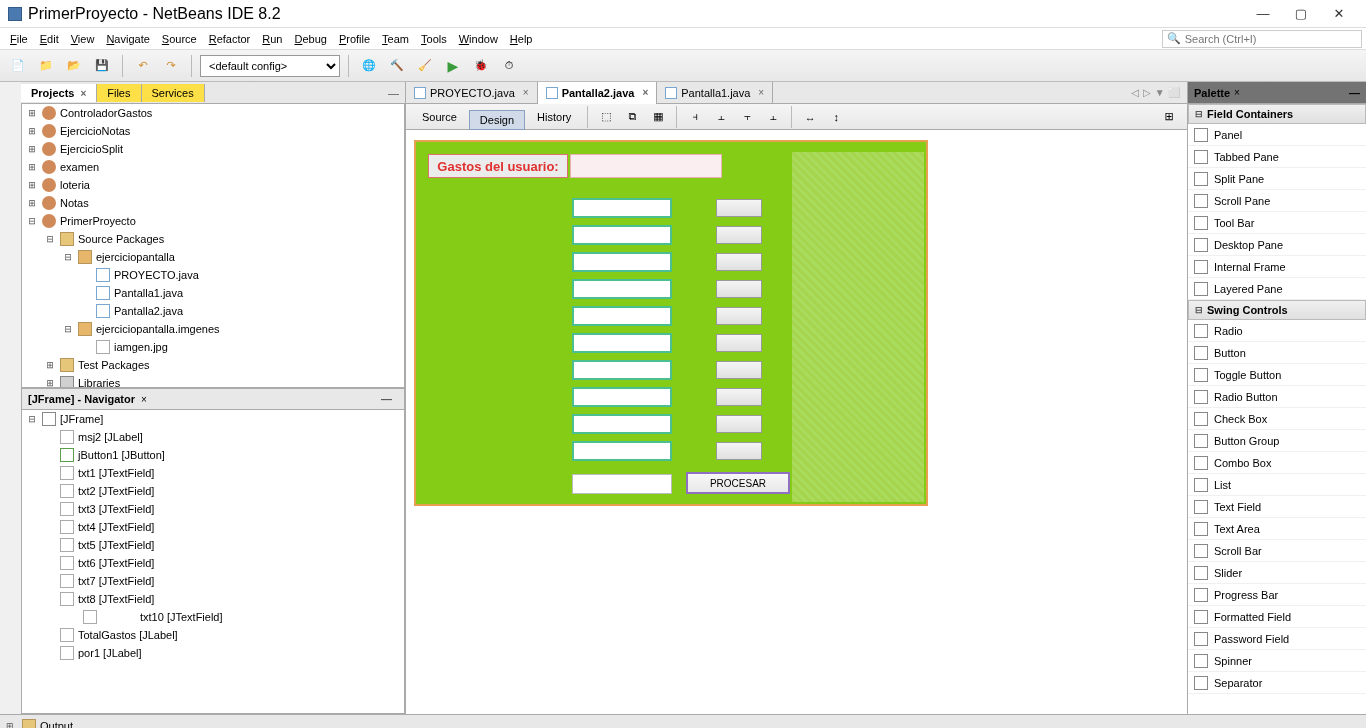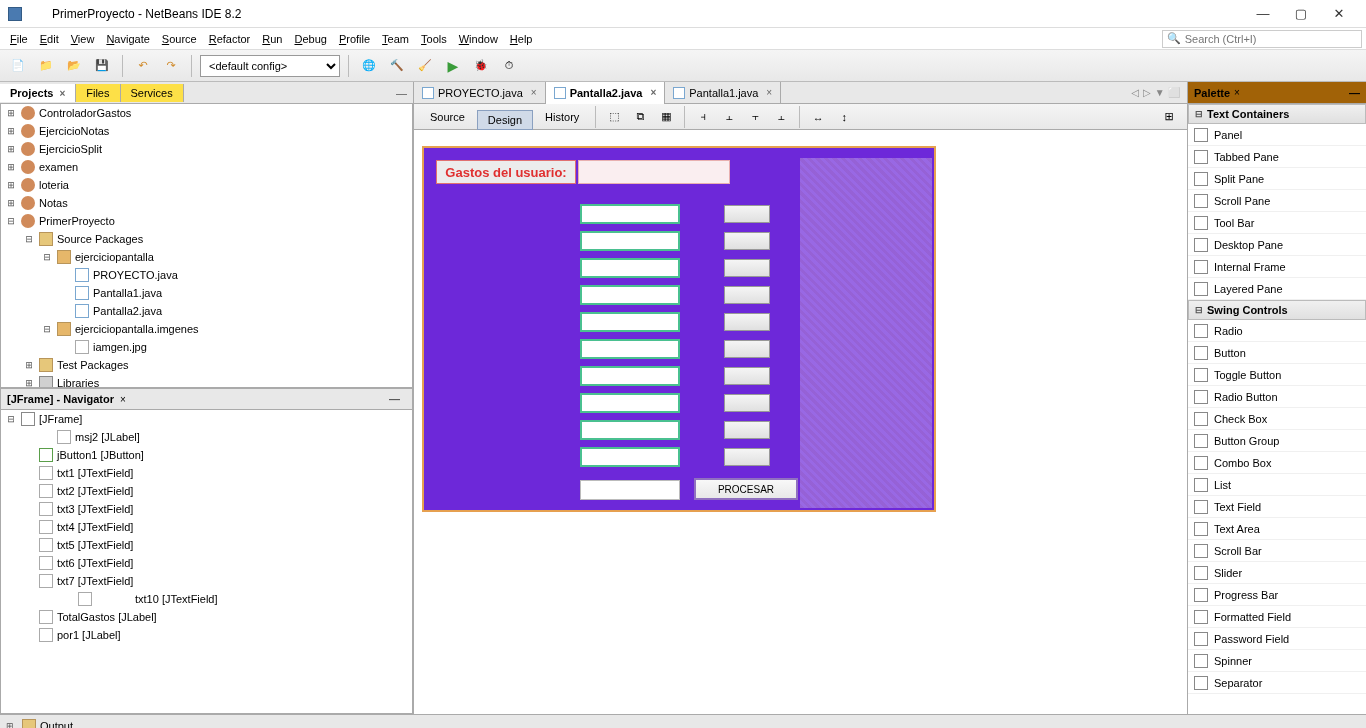--- a/index.html
+++ b/index.html
@@ -1,36 +1,36 @@
 <!DOCTYPE html>
 <html><head>
 <meta charset="utf-8">
 <style>
 * { box-sizing: border-box; margin: 0; padding: 0; }
 body { font-family: "Segoe UI", Tahoma, sans-serif; font-size: 11px; background: #f0f0f0; overflow: hidden; width: 1366px; height: 728px; }
 .titlebar { height: 28px; background: #fff; display: flex; align-items: center; padding: 0 8px; border-bottom: 1px solid #ddd; }
 .titlebar .icon-cube { width: 14px; height: 14px; background: #4a7ab0; border: 1px solid #335b85; margin-right: 6px; }
-.titlebar .title { flex: 1; font-size: 12px; color: #000; margin-left: 24px; }
+.titlebar .title { flex: 1; font-size: 16px; color: #000; }
 .titlebar .winbtn { width: 38px; height: 28px; display: flex; align-items: center; justify-content: center; font-size: 13px; color: #333; }
 .menubar { height: 22px; background: #fff; display: flex; align-items: center; padding: 0 4px; border-bottom: 1px solid #ddd; }
 .menubar .menu { padding: 2px 6px; cursor: default; }
 .menubar .menu u { text-decoration: underline; }
 .menubar .search { margin-left: auto; display: flex; align-items: center; border: 1px solid #ccc; height: 18px; width: 200px; padding: 0 4px; }
 .menubar .search .sicon { font-size: 11px; margin-right: 4px; }
 .menubar .search input { border: none; outline: none; font-size: 11px; flex: 1; }
 .toolbar { height: 32px; background: linear-gradient(#f5f5f5,#e8e8e8); border-bottom: 1px solid #bbb; display: flex; align-items: center; padding: 0 6px; gap: 4px; }
 .tbtn { width: 24px; height: 24px; display: flex; align-items: center; justify-content: center; border-radius: 2px; }
 .tbtn.new { color: #5a9e4a; font-weight: bold; }
 .tbtn.save { color: #6a7fb0; }
 .tbtn.undo { color: #d08a2a; }
 .tsep { width: 1px; height: 22px; background: #bbb; margin: 0 4px; }
 .cfg { width: 140px; height: 22px; border: 1px solid #999; background: #fff; font-size: 11px; padding: 0 4px; }
 .trun { color: #3a9c3a; font-size: 14px; }
 .main { display: flex; height: 632px; }
-.left { width: 413px; display: flex; flex-direction: column; }
+.left { width: 384px; display: flex; flex-direction: column; margin-left: 21px; }
 .panel-tabs { height: 22px; display: flex; background: #e8e8e8; border-bottom: 1px solid #aaa; align-items: center; }
 .ptab { padding: 3px 10px; border-right: 1px solid #aaa; background: #fde047; }
 .ptab.active { background: #fff; font-weight: bold; }
 .ptab .x { margin-left: 6px; font-size: 10px; color: #666; }
 .panel-min { margin-left: auto; padding: 0 6px; color: #555; }
 .tree { flex: 1; background: #fff; overflow: auto; border: 1px solid #aaa; border-top: none; }
 .tree-row { display: flex; align-items: center; height: 18px; padding-left: 4px; white-space: nowrap; }
 .tree-row .tw { width: 12px; text-align: center; color: #555; font-size: 9px; }
 .tree-row .ticon { width: 14px; height: 14px; margin: 0 4px; display: inline-flex; align-items: center; justify-content: center; font-size: 10px; }
 .ic-coffee { background: #d08a5a; border-radius: 50%; }
@@ -49,30 +49,30 @@
 .ed-tabs { height: 22px; display: flex; background: #e8e8e8; border-bottom: 1px solid #aaa; align-items: center; }
 .etab { display: flex; align-items: center; padding: 2px 8px; border-right: 1px solid #aaa; height: 22px; }
 .etab.active { background: #fff; font-weight: bold; }
 .etab .eicon { width: 12px; height: 12px; margin-right: 4px; background: #fff; border: 1px solid #7aa7d0; }
 .etab .ex { margin-left: 8px; font-size: 10px; color: #666; }
 .ed-nav { margin-left: auto; display: flex; gap: 4px; padding: 0 6px; color: #888; font-size: 10px; }
 .ed-toolbar { height: 26px; background: linear-gradient(#f5f5f5,#e8e8e8); border-bottom: 1px solid #aaa; display: flex; align-items: center; padding: 0 6px; gap: 2px; }
 .view-btn { padding: 3px 10px; }
 .view-btn.active { background: #d0dae8; border: 1px solid #8aa0c0; margin-top: 7px; }
 .ed-canvas { flex: 1; background: #fff; position: relative; overflow: auto; }
-.designer-frame { position: absolute; left: 8px; top: 16px; width: 514px; height: 366px; border: 2px solid #e6a050; background: #6d28d9; }
+.designer-frame { position: absolute; left: 8px; top: 10px; width: 514px; height: 366px; border: 2px solid #e6a050; background: #84cc16; }
 .form-label { position: absolute; left: 12px; top: 12px; width: 140px; height: 24px; border: 1px solid #e07070; display: flex; align-items: center; justify-content: center; color: #e03030; font-weight: bold; font-size: 13px; background: #ececec; }
 .form-field-top { position: absolute; top: 12px; width: 152px; height: 24px; border: 1px solid #e8b0b0; background: #faeef0; }
 .green-field { position: absolute; width: 100px; height: 20px; border: 2px solid #4ac090; background: #fff; }
 .gray-btn { position: absolute; width: 46px; height: 18px; background: linear-gradient(#f5f5f5,#e0e0e0); border: 1px solid #999; }
 .bottom-field { position: absolute; width: 100px; height: 20px; border: 1px solid #bbb; background: #fff; }
 .procesar-btn { position: absolute; width: 104px; height: 22px; border: 2px solid #9070c0; background: linear-gradient(#f8f8f8,#e8e8e8); display: flex; align-items: center; justify-content: center; font-size: 10px; }
 .drop-hint { position: absolute; left: 376px; top: 10px; width: 132px; height: 350px; background: repeating-linear-gradient(45deg, #f5e8d0, #f5e8d0 3px, #fff 3px, #fff 6px); opacity: 0.3; }
 .right { width: 178px; display: flex; flex-direction: column; background: #fff; }
-.pal-header { height: 22px; background: #a16207; border-bottom: 1px solid #aaa; display: flex; align-items: center; padding: 0 6px; font-weight: bold; }
+.pal-header { height: 22px; background: #737373; border-bottom: 1px solid #aaa; display: flex; align-items: center; padding: 0 6px; font-weight: bold; }
 .pal-header .x { margin-left: 4px; font-size: 10px; font-weight: normal; }
 .pal-section { background: linear-gradient(#f0f0f0,#e0e0e0); border: 1px solid #bbb; padding: 3px 6px; font-weight: bold; display: flex; align-items: center; }
 .pal-section .tw { width: 12px; font-size: 9px; color: #555; }
 .pal-item { display: flex; align-items: center; height: 22px; padding: 0 6px; border-bottom: 1px solid #f0f0f0; }
 .pal-item .picon { width: 14px; height: 14px; margin-right: 6px; border: 1px solid #888; background: #fff; font-size: 8px; display: flex; align-items: center; justify-content: center; }
 .pal-list { flex: 1; overflow: auto; }
 .bottom-bar { height: 22px; background: #e8e8e8; border-top: 1px solid #aaa; display: flex; align-items: center; padding: 0 6px; }
 .bottom-bar .tw { width: 12px; font-size: 9px; color: #555; margin-right: 4px; }
 .bottom-bar .oicon { width: 14px; height: 14px; background: #e6c77a; border: 1px solid #b8955a; margin-right: 4px; }
 </style>
@@ -222,21 +222,21 @@
       <span>[JFrame] - Navigator</span>
         <span class="x">×</span>
       <span class="panel-min" style="margin-left:auto">—</span>
     </div>
     <div class="tree" id="nav-tree">
         <div class="tree-row" style="padding-left: 4px;">
           <span class="tw">⊟</span>
           <span class="ticon ic-frame"></span>
           <span>[JFrame]</span>
         </div>
-        <div class="tree-row" style="padding-left: 40px;">
+        <div class="tree-row" style="padding-left: 22px;">
           <span class="tw"></span>
           <span class="ticon ic-label"></span>
           <span>msj2 [JLabel]</span>
         </div>
         <div class="tree-row" style="padding-left: 22px;">
           <span class="tw"></span>
           <span class="ticon ic-ok"></span>
           <span>jButton1 [JButton]</span>
         </div>
         <div class="tree-row" style="padding-left: 22px;">
@@ -267,21 +267,26 @@
         <div class="tree-row" style="padding-left: 22px;">
           <span class="tw"></span>
           <span class="ticon ic-txt"></span>
           <span>txt6 [JTextField]</span>
         </div>
         <div class="tree-row" style="padding-left: 22px;">
           <span class="tw"></span>
           <span class="ticon ic-txt"></span>
           <span>txt7 [JTextField]</span>
         </div>
-        <div class="tree-row" style="padding-left: 22px; gap: 39px;">
+        <div class="tree-row" style="padding-left: 22px;">
+          <span class="tw"></span>
+          <span class="ticon ic-txt"></span>
+          <span>txt8 [JTextField]</span>
+        </div>
+        <div class="tree-row" style="padding-left: 6px; gap: 39px;">
           <span class="tw"></span>
           <span class="ticon ic-txt"></span>
           <span>txt10 [JTextField]</span>
         </div>
         <div class="tree-row" style="padding-left: 22px;">
           <span class="tw"></span>
           <span class="ticon ic-label"></span>
           <span>TotalGastos [JLabel]</span>
         </div>
         <div class="tree-row" style="padding-left: 22px;">
@@ -371,21 +376,21 @@
 
   <div class="right">
     <div class="pal-header">
       <span>Palette</span>
         <span class="x">×</span>
       <span style="margin-left:auto">—</span>
     </div>
     <div class="pal-list" id="palette">
         <div class="pal-section">
           <span class="tw">⊟</span>
-          <span>Text Containers</span>
+          <span>Field Containers</span>
         </div>
         <div class="pal-item">
           <span class="picon"></span>
           <span>Panel</span>
         </div>
         <div class="pal-item">
           <span class="picon"></span>
           <span>Tabbed Pane</span>
         </div>
         <div class="pal-item">

